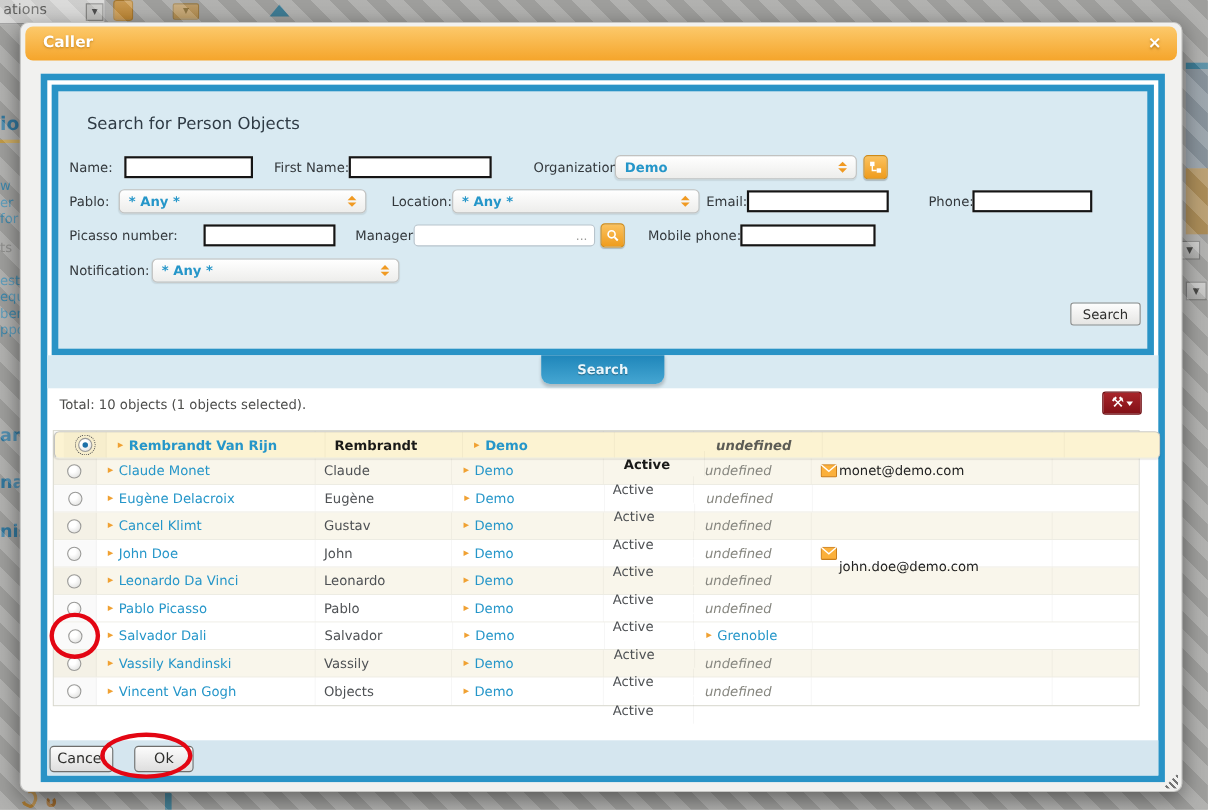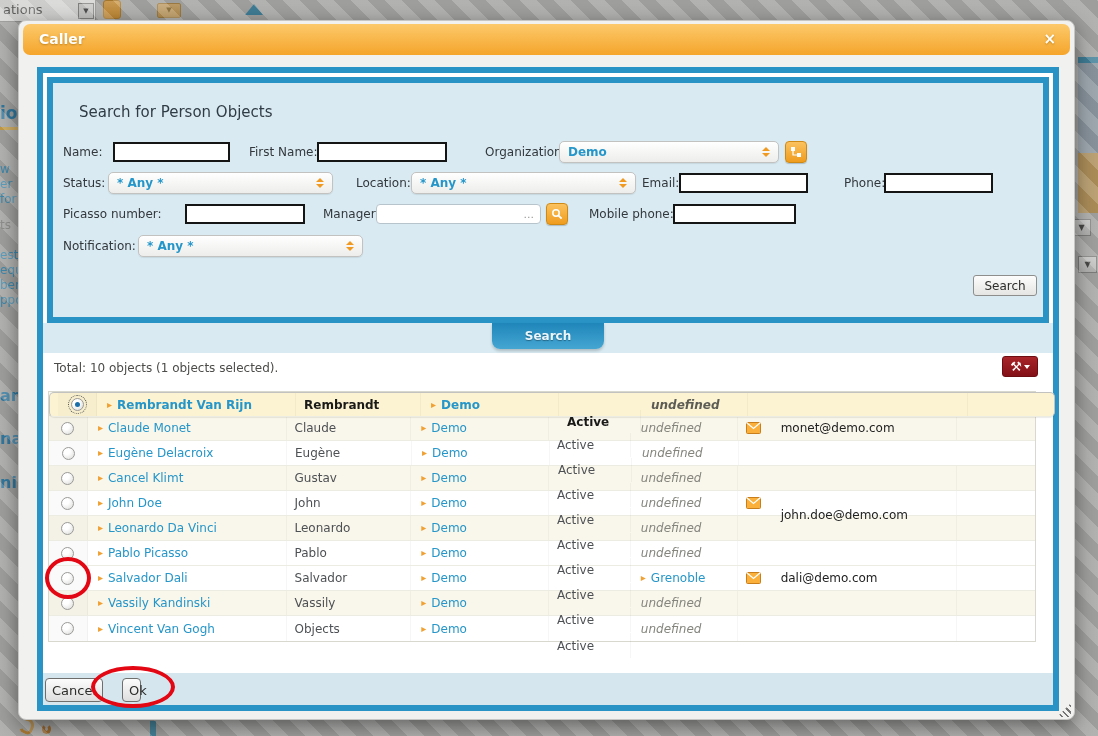--- a/index.html
+++ b/index.html
@@ -103,35 +103,35 @@
 
   .trow{display:flex;height:25px;align-items:center;border-bottom:1px solid #edece3;font-size:12px;color:#4e5154;}
   .trow:last-child{border-bottom:none;}
   .trow.odd{background:#f9f6eb;} .trow.even{background:#ffffff;}
   .trow.sel{background:#fcf3d2;font-weight:bold;color:#1a1a18;}
   .cell{height:100%;display:flex;align-items:center;border-right:1px solid rgba(0,0,0,0.035);}
   .cell:last-child{border-right:none;}
   .cell.c0{justify-content:center;background:rgba(0,0,0,0.02);}
   .cell.c1,.cell.c3{padding-left:10px;gap:5px;}
   .cell.c2{padding-left:8px;} .cell.c4{padding-left:8px;margin-top:34px;} .cell.c5{padding-left:10px;gap:5px;}
-  .cell.c6{padding-left:8px;gap:20px;}
+  .cell.c6{padding-left:8px;gap:2px;}
   .larr{color:#f0a132;font-size:10px;line-height:1;}
   .tlink{color:#2596c9;cursor:pointer;text-decoration:none;}
   .undef{font-style:italic;color:#85857e;text-align:right;}
   .trow.sel .undef{color:#5c5c55;}
   .radio{width:13px;height:13px;border-radius:50%;border:1px solid #9a9a98;cursor:pointer;
     background:radial-gradient(circle at 35% 30%,#ffffff 30%,#d9d9d7 100%);position:relative;}
   .radio.checked{outline:1px dotted #555;outline-offset:2px;}
   .radio.checked::after{content:"";position:absolute;left:3px;top:3px;width:5px;height:5px;border-radius:50%;background:#1a6fa8;}
 
   
   .footer-strip{position:absolute;left:0;top:600px;width:100%;height:32px;background:#d5e6ef;}
   .btn-cancel{position:absolute;left:2px;top:605px;width:58px;height:24px;border-radius:4px;font-size:13px;
     border:1px solid #6e6e6c;background:linear-gradient(#fcfcfc,#dedede);}
-  .btn-ok{position:absolute;left:79px;top:605px;width:19px;height:24px;border-radius:4px;font-size:13px;
+  .btn-ok{position:absolute;left:79px;top:605px;width:54px;height:24px;border-radius:4px;font-size:13px;
     border:1px solid #6e6e6c;background:linear-gradient(#fcfcfc,#dedede);}
 
   
   .ann{position:absolute;border:4px solid #e30613;border-radius:50%;z-index:60;pointer-events:none;}
   .ann-radio{left:26px;top:536px;width:46px;height:42px;}
   .ann-ok{left:72px;top:645px;width:84px;height:42px;}
 
   .resize-grip{position:absolute;right:3px;bottom:2px;width:14px;height:14px;cursor:nwse-resize;
     background:repeating-linear-gradient(45deg,transparent 0 3px,#555 3px 4.5px);
     clip-path:polygon(100% 0,100% 100%,0 100%);opacity:0.8;}
@@ -199,21 +199,21 @@
         <div class="obtn" style="left:732px">
           <span><svg width="12" height="12" viewBox="0 0 12 12">
                 <rect x="1" y="1" width="4" height="4" fill="#fff"></rect>
                 <rect x="7" y="7" width="4" height="4" fill="#fff"></rect>
                 <path d="M3 5 V9 H7" stroke="#fff" stroke-width="1.2" fill="none"></path>
               </svg></span>
         </div>
       </div>
 
       <div class="frow r2">
-        <span class="flabel" style="left:10px">Status:</span>
+        <span class="flabel" style="left:10px">Pablo:</span>
         <div class="sel" style="left:55px;width:225px">
           <span class="sel-text">* Any *</span>
           <span class="arrows">
               <i class="up"></i>
               <i class="dn"></i>
             </span>
         </div>
         <span class="flabel" style="left:303px">Location:</span>
         <div class="sel" style="left:358px;width:225px">
           <span class="sel-text">* Any *</span>
@@ -485,29 +485,20 @@
             <div class="cell c2">Salvador</div>
             <div class="cell c3">
               <span class="larr">▸</span>
               <span class="tlink">Demo</span>
             </div>
             <div class="cell c4">Active</div>
             <div class="cell c5">
               <span class="larr">▸</span>
               <span class="tlink">Grenoble</span>
             </div>
-            <div class="cell c6">
-              <span style="display: inline-flex;">
-                <svg width="15" height="12" viewBox="0 0 15 12">
-                  <rect x="0.5" y="0.5" width="14" height="11" rx="1" fill="#FBB03B" stroke="#C97E1C"></rect>
-                  <path d="M0.5 0.5 L7.5 6.5 L14.5 0.5" fill="none" stroke="#fff" stroke-width="1.2"></path>
-                </svg>
-              </span>
-              <span style="color: rgb(34, 34, 34);">dali@demo.com</span>
-            </div>
             <div class="cell c7"></div>
           </div>
           <div class="trow odd">
             <div class="cell c0">
               <span class="radio"></span>
             </div>
             <div class="cell c1">
               <span class="larr">▸</span>
               <span class="tlink">Vassily Kandinski</span>
             </div>

